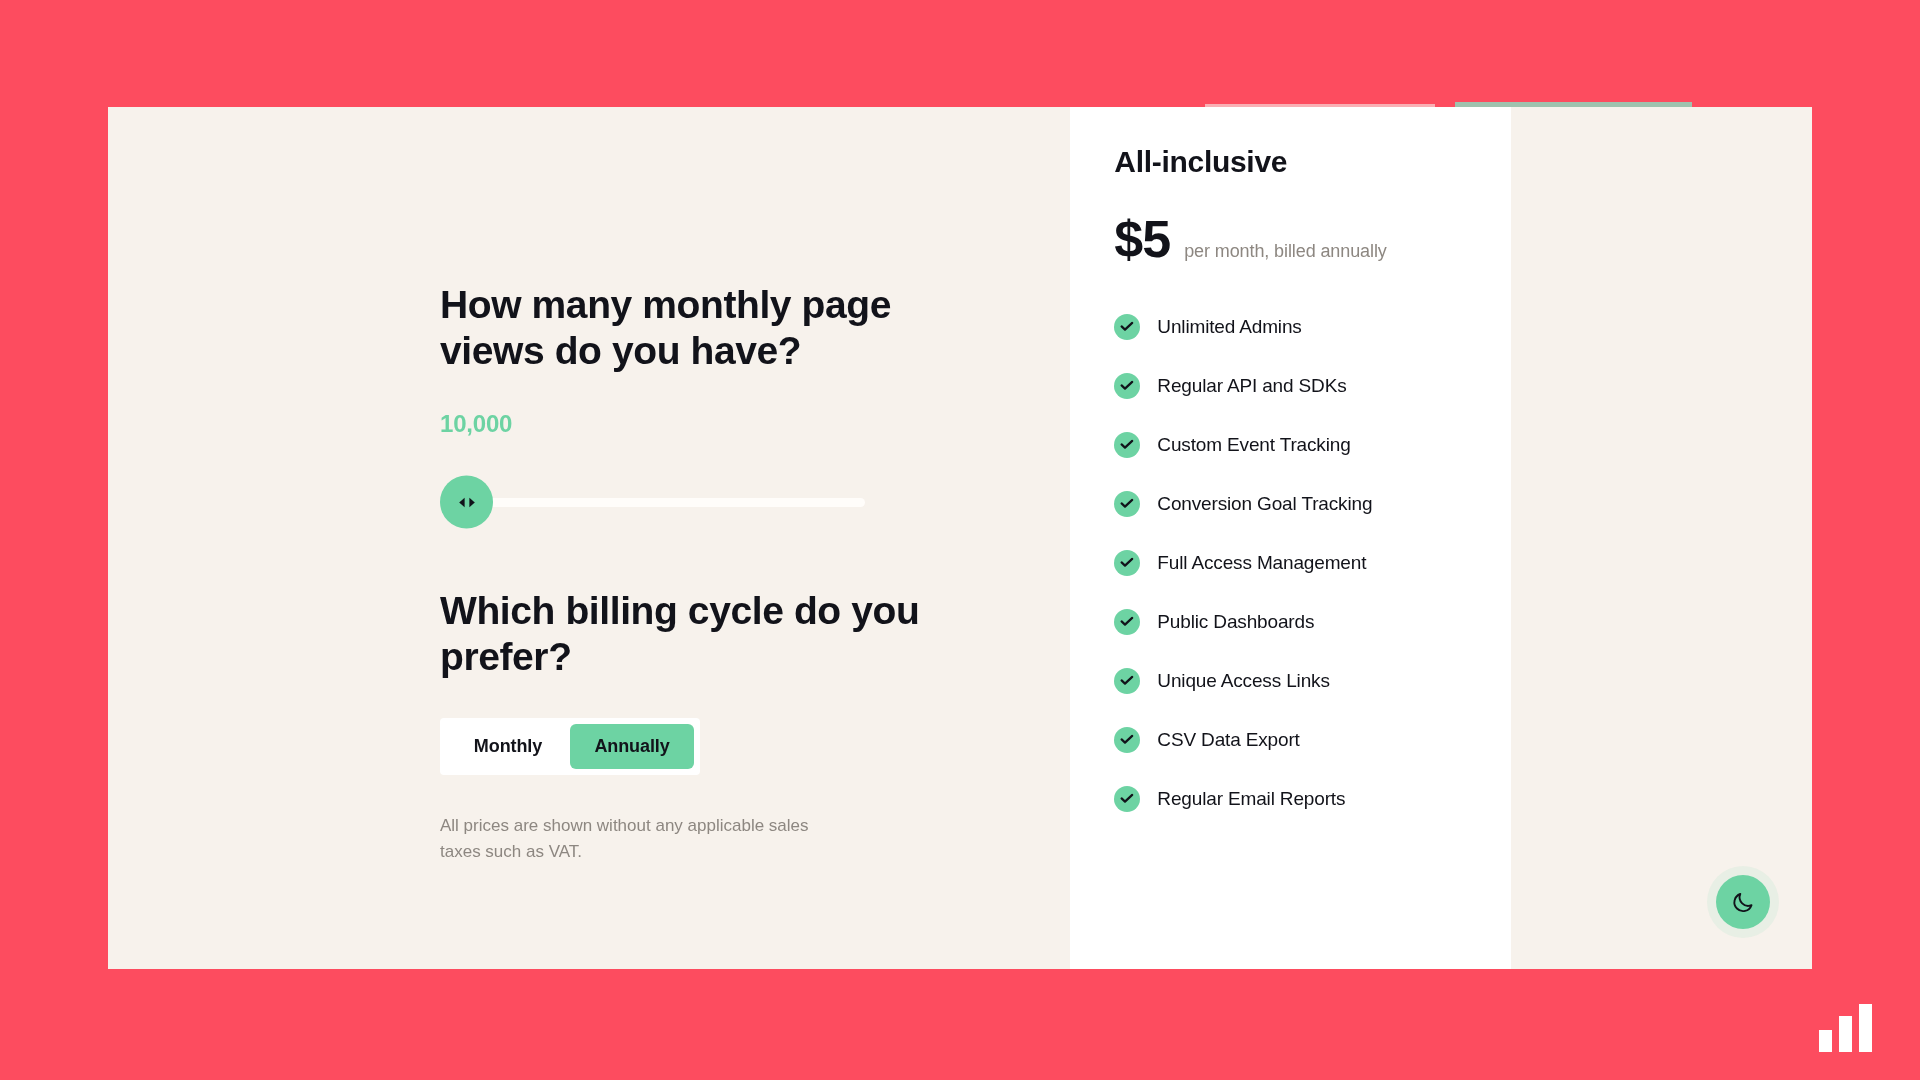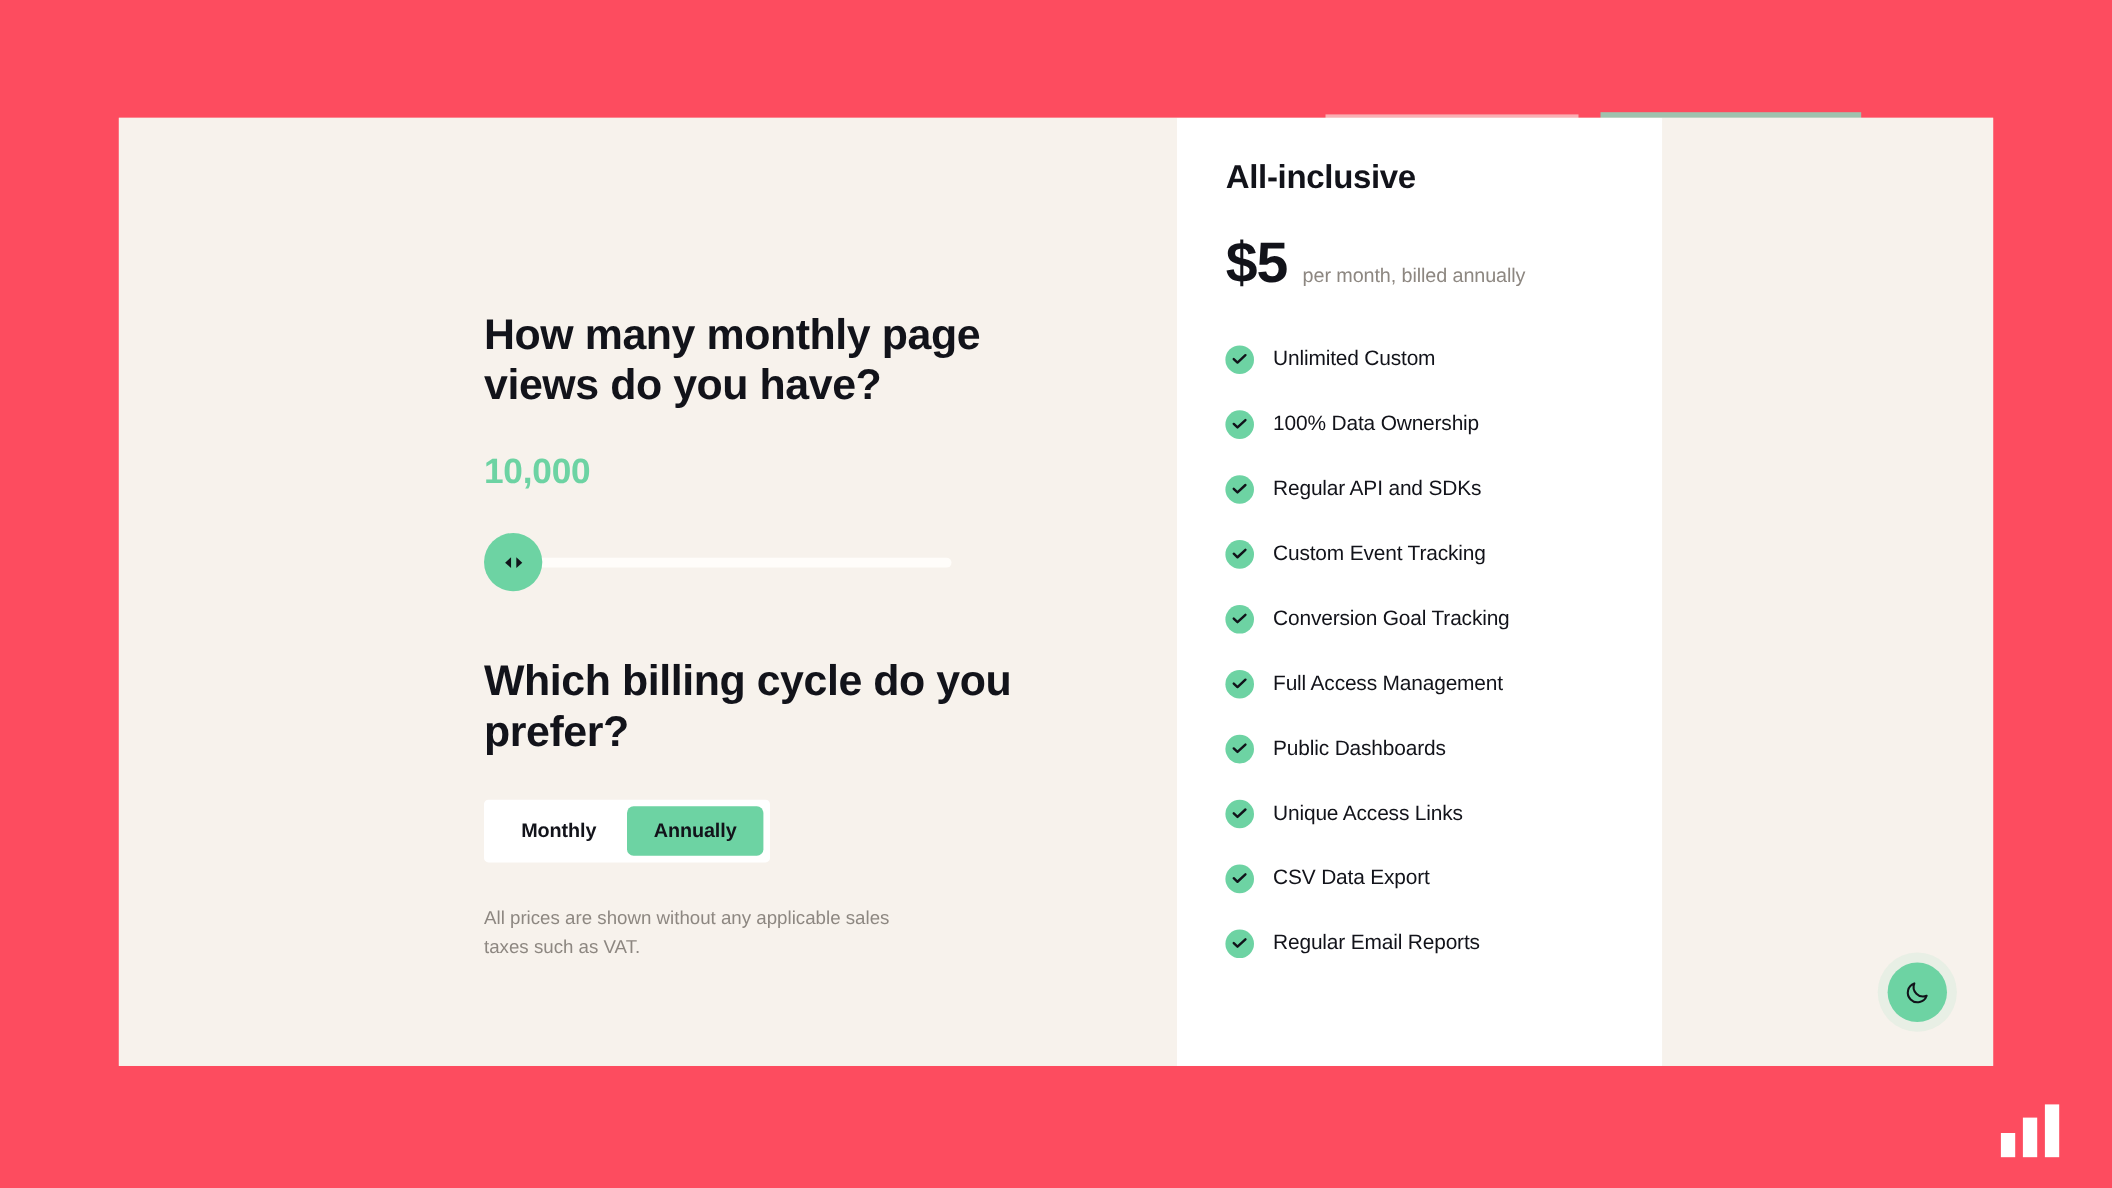--- a/index.html
+++ b/index.html
@@ -53,21 +53,21 @@
   .q-title{
     font-size:39px;
     line-height:1.18;
     font-weight:700;
     color:#12131a;
     letter-spacing:-.4px;
   }
   .q1{ margin-top:175px; }
   .value-number{
     margin-top:36px;
-    font-size:32px;
+    font-size:24px;
     font-weight:700;
     color:#6dd3a3;
     letter-spacing:-.2px;
   }
 
   
   .slider-wrap{
     margin-top:36px;
     position:relative;
     height:56px;
@@ -270,29 +270,21 @@
       <span class="price-note">per month, billed annually</span>
     </div>
 
     <ul class="feature-list">
       <li class="feature">
         <span class="check">
           <svg width="14" height="11" viewBox="0 0 14 11" aria-hidden="true">
               <path d="M1.6 5.4 L5 8.6 L12.2 1.9" stroke="#11131a" stroke-width="2.2" fill="none" stroke-linecap="round" stroke-linejoin="round"></path>
             </svg>
         </span>
-        <span class="feature-label">Unlimited Custom</span>
-      </li>
-      <li class="feature">
-        <span class="check">
-          <svg width="14" height="11" viewBox="0 0 14 11" aria-hidden="true">
-              <path d="M1.6 5.4 L5 8.6 L12.2 1.9" stroke="#11131a" stroke-width="2.2" fill="none" stroke-linecap="round" stroke-linejoin="round"></path>
-            </svg>
-        </span>
-        <span class="feature-label">100% Data Ownership</span>
+        <span class="feature-label">Unlimited Admins</span>
       </li>
       <li class="feature">
         <span class="check">
           <svg width="14" height="11" viewBox="0 0 14 11" aria-hidden="true">
               <path d="M1.6 5.4 L5 8.6 L12.2 1.9" stroke="#11131a" stroke-width="2.2" fill="none" stroke-linecap="round" stroke-linejoin="round"></path>
             </svg>
         </span>
         <span class="feature-label">Regular API and SDKs</span>
       </li>
       <li class="feature">

